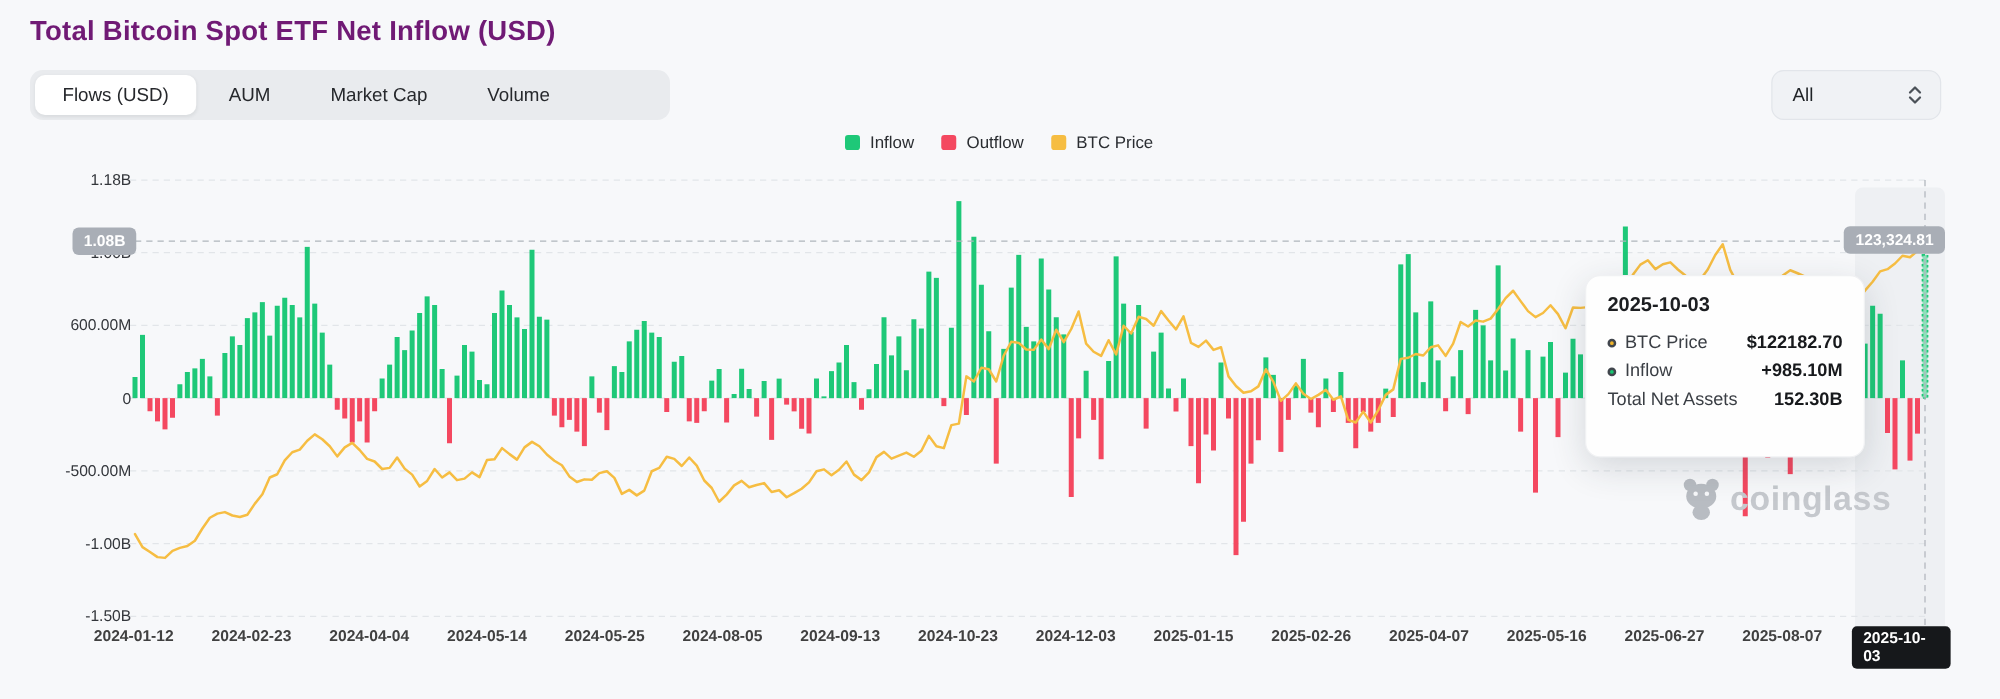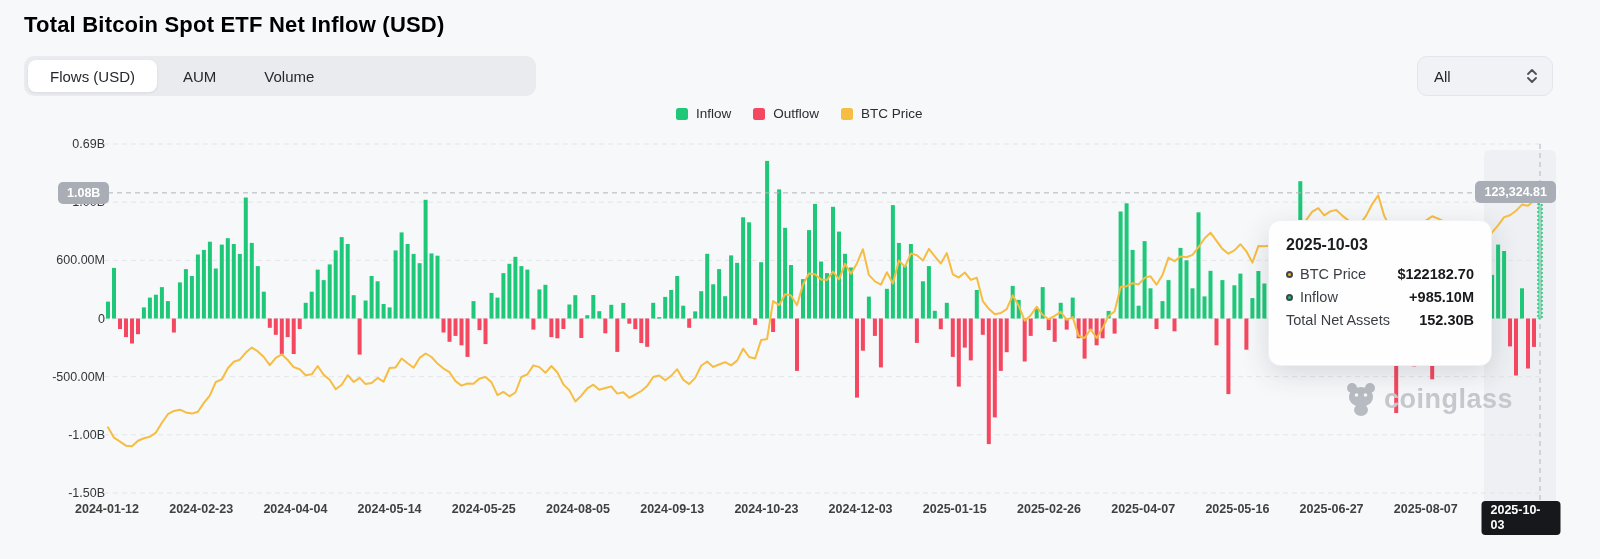--- a/index.html
+++ b/index.html
@@ -1,20 +1,20 @@
 <!DOCTYPE html>
 <html><head>
 <meta charset="utf-8">
 <style>
   * { margin:0; padding:0; box-sizing:border-box; }
   html,body { background:#f7f8fa; }
   body { font-family:"Liberation Sans", sans-serif; }
   .stage { position:relative; width:1600px; height:559px; background:#f7f8fa; overflow:hidden; }
 
-  .page-title { position:absolute; left:24px; top:12px; font-size:22px; font-weight:700; color:#000000; letter-spacing:.2px; }
+  .page-title { position:absolute; left:24px; top:12px; font-size:22px; font-weight:700; color:#701a75; letter-spacing:.2px; }
 
   .tab-bar { position:absolute; left:24px; top:56px; height:40px; width:512px; background:#e9ebee; border-radius:10px; display:flex; align-items:flex-end; padding:4px; gap:4px; }
   .tab { height:32px; display:flex; align-items:center; padding:0 22px; font-size:15px; color:#26282c; border-radius:8px; cursor:pointer; white-space:nowrap; }
   .tab.active { background:#ffffff; font-weight:500; box-shadow:0 1px 3px rgba(30,35,40,.08); }
 
   .range-select { position:absolute; right:47px; top:56px; width:136px; height:40px; background:#f0f2f5; border:1px solid #e2e5ea; border-radius:10px; display:flex; align-items:center; justify-content:space-between; padding:0 14px 0 16px; font-size:15px; color:#1f2226; cursor:pointer; }
 
   .legend { position:absolute; left:676px; top:106px; display:flex; align-items:center; gap:22px; }
   .legend-item { display:flex; align-items:center; gap:8px; font-size:13.5px; color:#2a2d31; }
   .legend-swatch { width:12px; height:12px; border-radius:2.5px; }
@@ -40,20 +40,21 @@
 </head>
 <body>
 
 <div class="stage">
 
   <div class="page-title">Total Bitcoin Spot ETF Net Inflow (USD)</div>
 
   <div class="tab-bar">
     <div class="tab active">Flows (USD)</div>
     <div class="tab">AUM</div>
+    <div class="tab">Market Cap</div>
     <div class="tab">Volume</div>
   </div>
 
   <div class="range-select">
     <span>All</span>
     <span style="display:flex">
       <svg width="12" height="18" viewBox="0 0 12 18">
           <path d="M2 7 L6 3 L10 7" fill="none" stroke="#4b5158" stroke-width="1.8" stroke-linecap="round" stroke-linejoin="round"></path>
           <path d="M2 11 L6 15 L10 11" fill="none" stroke="#4b5158" stroke-width="1.8" stroke-linecap="round" stroke-linejoin="round"></path>
         </svg>
@@ -323,21 +324,21 @@
       <rect x="1520.0" y="288.3" width="4" height="30.2" fill="#1ec878" fill-opacity="1" stroke="none" stroke-width="0" stroke-dasharray="none"></rect>
       <rect x="1526.0" y="318.5" width="4" height="50.0" fill="#f44860" fill-opacity="1" stroke="none" stroke-width="0" stroke-dasharray="none"></rect>
       <rect x="1532.0" y="318.5" width="4" height="28.4" fill="#f44860" fill-opacity="1" stroke="none" stroke-width="0" stroke-dasharray="none"></rect>
       <rect x="1538.0" y="203.9" width="4" height="114.6" fill="#1ec878" fill-opacity="0.45" stroke="#1ec878" stroke-width="1.4" stroke-dasharray="2 2"></rect>
       <polyline points="108.0,427.3 114.0,437.7 120.0,441.6 126.0,445.7 132.0,446.3 138.0,440.7 143.9,438.3 149.9,436.8 155.9,432.6 161.9,422.8 167.9,414.2 173.9,410.9 179.9,409.7 185.9,412.4 191.9,413.6 197.9,411.8 203.9,402.9 209.9,395.4 215.8,382.0 221.8,379.4 227.8,368.3 233.8,361.8 239.8,359.7 245.8,352.6 251.8,347.5 257.8,351.4 263.8,357.0 269.8,365.1 275.8,357.9 281.8,354.3 287.7,360.0 293.7,367.1 299.7,369.2 305.7,375.2 311.7,374.3 317.7,366.0 323.7,374.9 329.7,379.7 335.7,389.2 341.7,384.7 347.7,375.2 353.7,382.0 359.6,377.9 365.6,384.1 371.6,382.9 377.6,377.9 383.6,381.7 389.6,368.0 395.6,367.4 401.6,358.5 407.6,363.3 413.6,367.7 419.6,357.9 425.6,353.5 431.5,357.0 437.5,363.6 443.5,368.6 449.5,372.2 455.5,381.1 461.5,385.6 467.5,383.5 473.5,383.8 479.5,378.5 485.5,377.0 491.5,382.3 497.5,395.1 503.4,391.9 509.4,396.3 515.4,392.5 521.4,377.0 527.4,374.3 533.4,365.4 539.4,367.1 545.4,372.8 551.4,366.0 557.4,372.5 563.4,384.4 569.4,390.4 575.3,401.4 581.3,395.7 587.3,388.3 593.3,384.7 599.3,389.8 605.3,388.0 611.3,386.5 617.3,393.6 623.3,392.2 629.3,397.8 635.3,394.5 641.3,391.0 647.2,385.9 653.2,377.0 659.2,375.5 665.2,380.2 671.2,375.8 677.2,369.2 683.2,379.7 689.2,384.1 695.2,377.9 701.2,365.7 707.2,361.5 713.2,366.9 719.1,364.5 725.1,362.1 731.1,365.4 737.1,360.6 743.1,348.7 749.1,357.0 755.1,358.5 761.1,340.1 767.1,338.9 773.1,301.1 779.1,305.2 785.1,294.2 791.0,295.4 797.0,305.2 803.0,284.4 809.0,273.4 815.0,274.3 821.0,279.6 827.0,279.9 833.0,271.6 839.0,279.3 845.0,263.8 851.0,273.7 857.0,263.2 862.9,249.2 868.9,274.9 874.9,281.4 880.9,284.7 886.9,272.2 892.9,283.5 898.9,260.6 904.9,266.8 910.9,253.4 916.9,255.2 922.9,260.6 928.9,248.9 934.8,256.4 940.8,263.5 946.8,253.1 952.8,274.3 958.8,277.5 964.8,272.5 970.8,279.9 976.8,277.8 982.8,301.1 988.8,308.8 994.8,314.2 1000.8,313.0 1006.7,309.1 1012.7,295.4 1018.7,305.5 1024.7,320.7 1030.7,315.3 1036.7,306.7 1042.7,315.0 1048.7,319.2 1054.7,315.9 1060.7,311.8 1066.7,319.8 1072.7,317.1 1078.6,335.9 1084.6,338.0 1090.6,329.3 1096.6,338.0 1102.6,328.1 1108.6,315.9 1114.6,311.5 1120.6,287.1 1126.6,286.2 1132.6,283.2 1138.6,284.4 1144.6,277.8 1150.5,276.3 1156.5,284.7 1162.5,274.9 1168.5,257.6 1174.5,261.2 1180.5,256.4 1186.5,257.3 1192.5,254.9 1198.5,247.2 1204.5,238.5 1210.5,232.6 1216.5,240.9 1222.4,248.9 1228.4,253.7 1234.4,250.4 1240.4,244.2 1246.4,251.3 1252.4,262.6 1258.4,246.0 1264.4,246.3 1270.4,245.7 1276.4,245.4 1282.4,240.9 1288.4,238.5 1294.3,242.7 1300.3,233.8 1306.3,219.8 1312.3,211.7 1318.3,208.2 1324.3,215.3 1330.3,211.4 1336.3,209.9 1342.3,215.6 1348.3,220.4 1354.3,227.2 1360.3,223.6 1366.2,215.6 1372.2,204.0 1378.2,195.4 1384.2,215.9 1390.2,227.2 1396.2,234.4 1402.2,231.4 1408.2,240.0 1414.2,235.0 1420.2,228.4 1426.2,220.4 1432.2,216.2 1438.1,218.6 1444.1,221.3 1450.1,229.3 1456.1,232.0 1462.1,230.2 1468.1,227.5 1474.1,232.6 1480.1,238.8 1486.1,240.0 1492.1,232.3 1498.1,225.4 1504.1,217.1 1510.0,215.3 1516.0,210.8 1522.0,204.6 1528.0,205.8 1534.0,200.7 1540.0,201.4" fill="none" stroke="#f6bd42" stroke-width="2" stroke-linejoin="round" stroke-linecap="round"></polyline>
       <line x1="108" x2="1540" y1="192.86" y2="192.86" stroke="#b0b5bc" stroke-width="1" stroke-dasharray="5 4"></line>
       <line x1="1540" x2="1540" y1="144" y2="500" stroke="#b0b5bc" stroke-width="1" stroke-dasharray="5 4"></line>
     </svg>
 
   <div id="yAxis">
-      <div class="y-label" style="left: 25px; top: 144px;">0.69B</div>
+      <div class="y-label" style="left: 25px; top: 144px;">1.18B</div>
       <div class="y-label" style="left: 25px; top: 202.167px;">1.00B</div>
       <div class="y-label" style="left: 25px; top: 260.333px;">600.00M</div>
       <div class="y-label" style="left: 25px; top: 318.5px;">0</div>
       <div class="y-label" style="left: 25px; top: 376.667px;">-500.00M</div>
       <div class="y-label" style="left: 25px; top: 434.833px;">-1.00B</div>
       <div class="y-label" style="left: 25px; top: 493px;">-1.50B</div>
     </div>
   <div id="xAxis">
       <div class="x-label" style="left: 107px;">2024-01-12</div>
       <div class="x-label" style="left: 201.2px;">2024-02-23</div>

